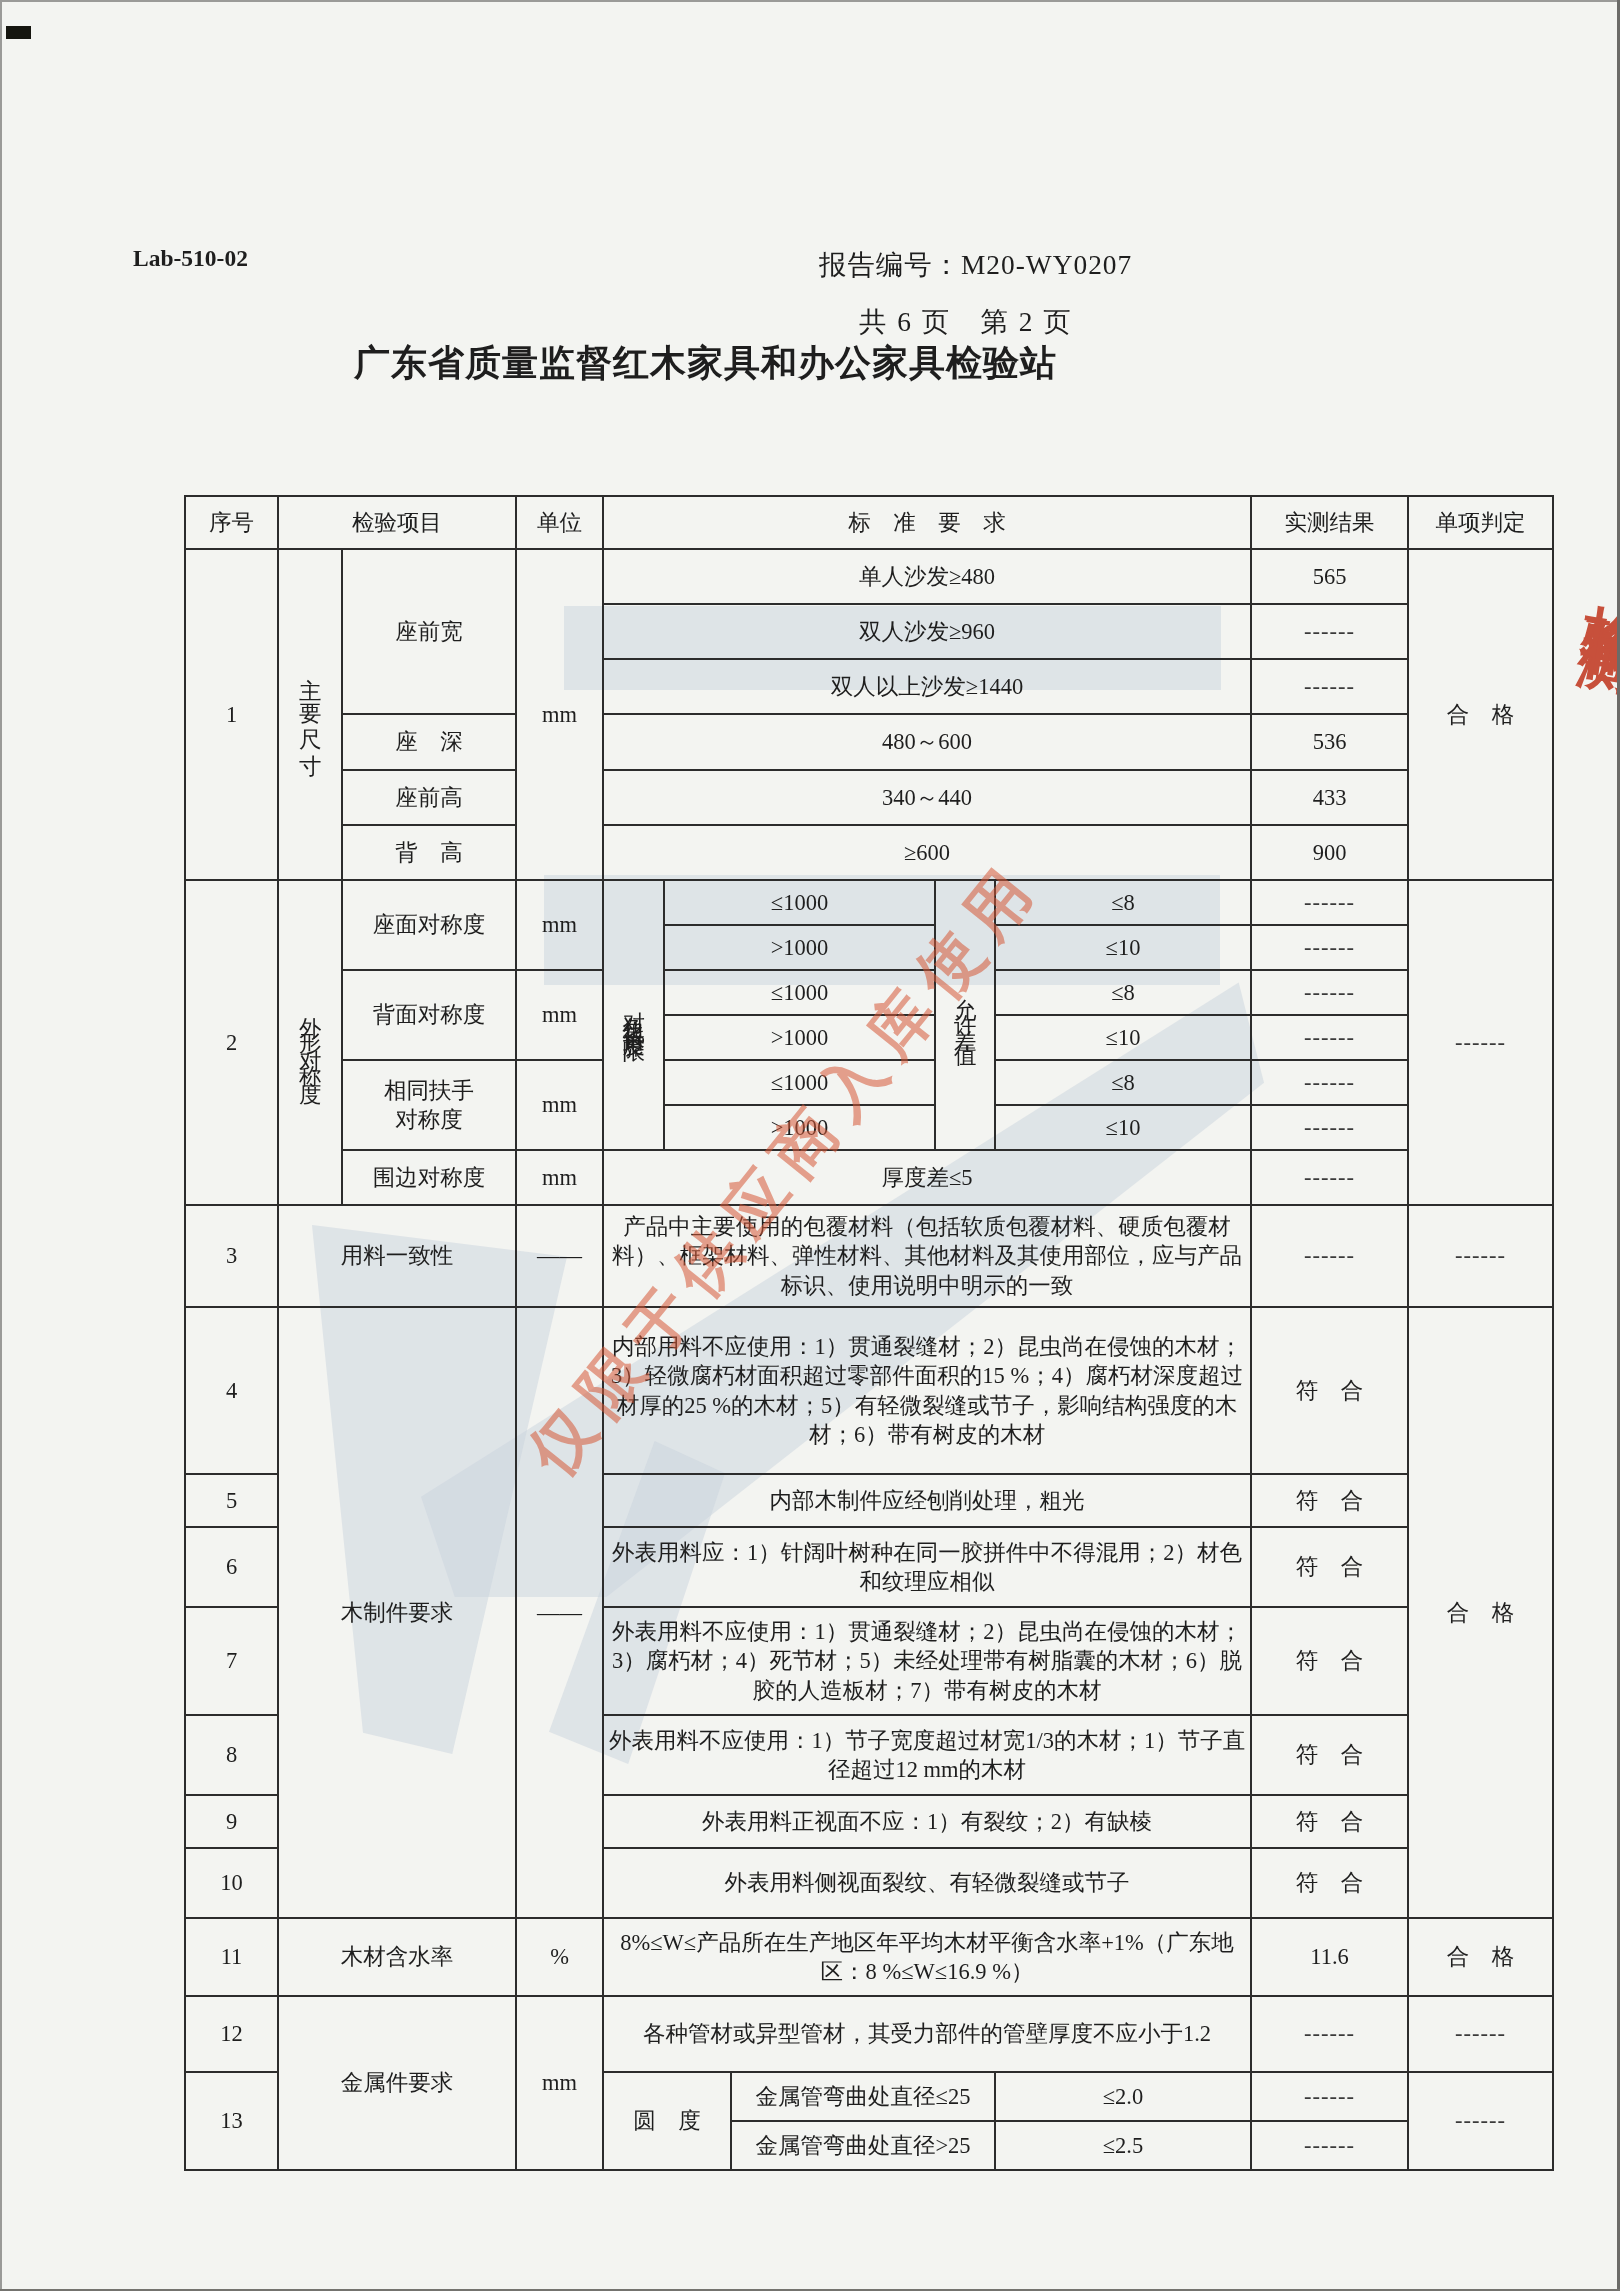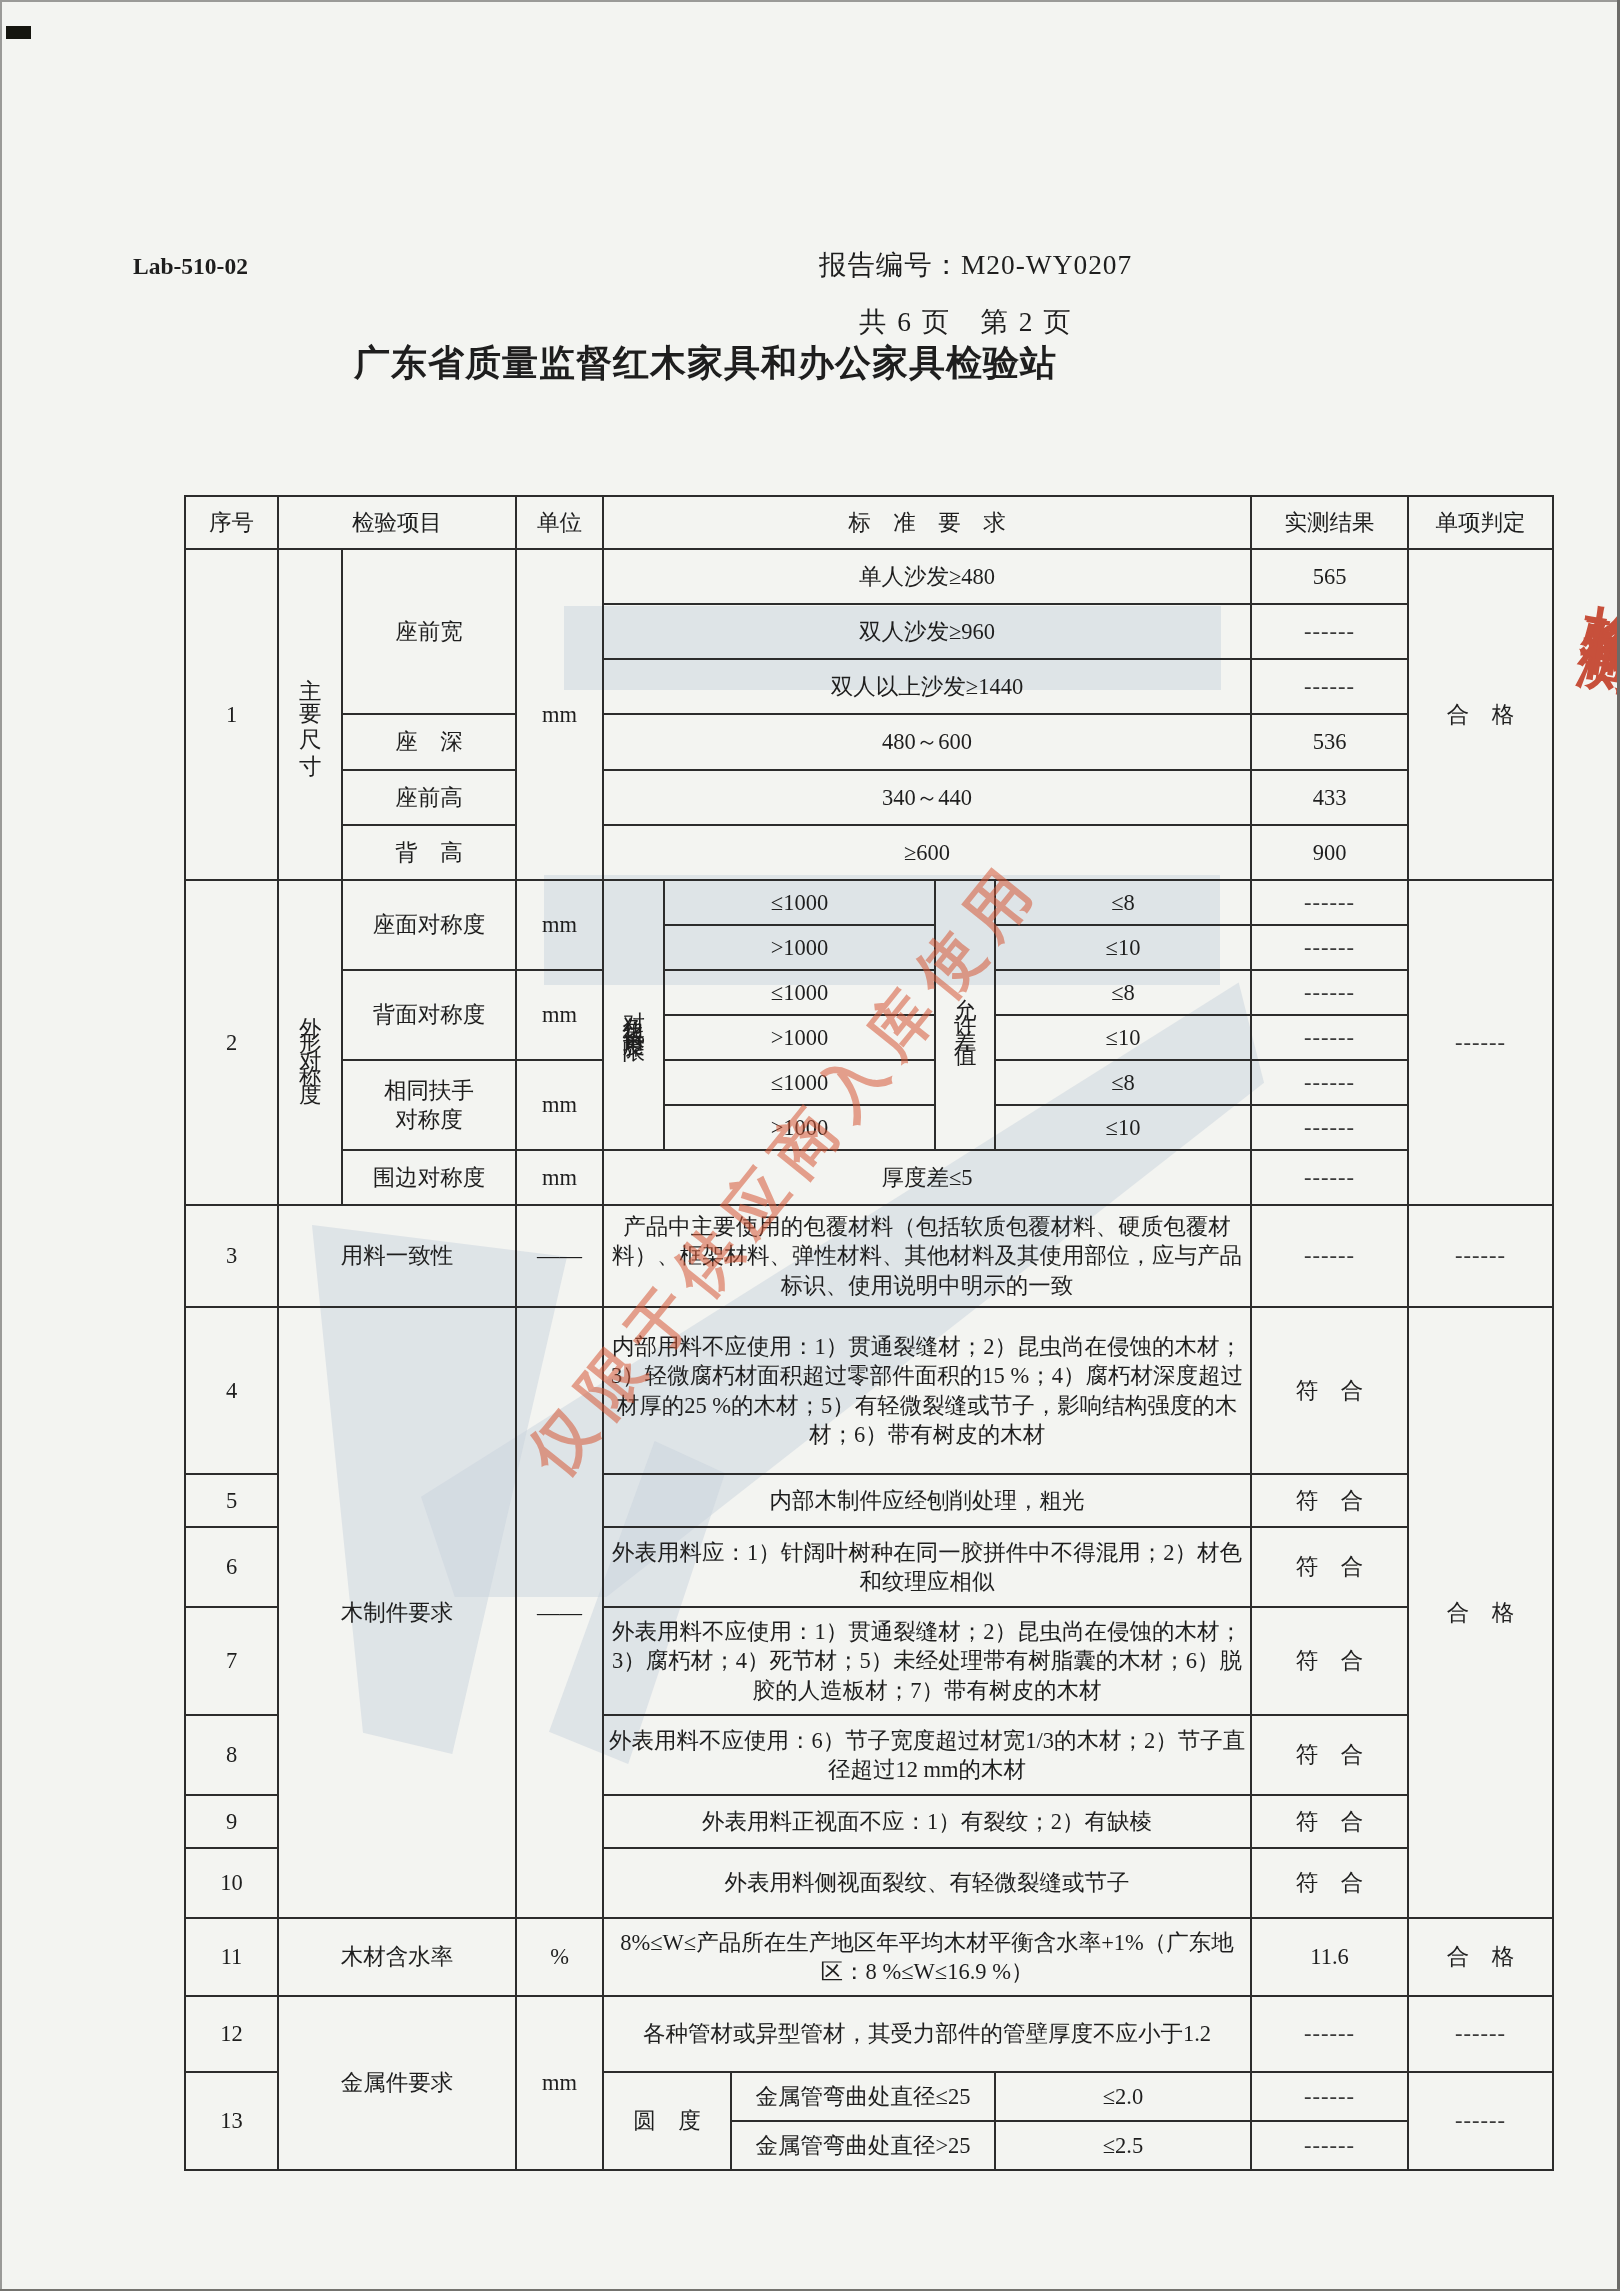--- a/index.html
+++ b/index.html
@@ -41,21 +41,21 @@
   }
   .stamp-inner{
     position:absolute;left:27.4px;top:-5.9px;
     writing-mode:vertical-rl;text-orientation:upright;
     font-size:57px;font-weight:bold;color:#c23a23;opacity:.88;
     transform:rotate(9deg);letter-spacing:9.8px;
     font-family:"Liberation Sans", sans-serif;
   }
 
   
-  .lab-code{position:absolute;left:133px;top:245px;font-size:23.5px;font-weight:bold;z-index:10;margin-top:8px;}
+  .lab-code{position:absolute;left:133px;top:245px;font-size:23.5px;font-weight:bold;z-index:10;}
   .report-line{position:absolute;left:819px;top:247px;font-size:27.4px;z-index:10;letter-spacing:1px;}
   .pagination{position:absolute;left:859px;top:304px;font-size:27.4px;z-index:10;letter-spacing:2px;}
   .org-title{position:absolute;left:0;top:339px;width:1411px;text-align:center;
     font-size:36px;font-weight:bold;z-index:10;
     font-family:"Liberation Sans", sans-serif;letter-spacing:1px;}
   .doc-title{position:absolute;left:0;top:400px;width:1411px;text-align:center;
     font-size:45px;font-weight:bold;z-index:10;
     font-family:"Liberation Sans", sans-serif;}
 
   
@@ -241,21 +241,21 @@
       <td colspan="5" class="std-left">外表用料应：1）针阔叶树种在同一胶拼件中不得混用；2）材色和纹理应相似</td>
       <td>符　合</td>
     </tr>
     <tr style="height:108px">
       <td>7</td>
       <td colspan="5" class="std-left">外表用料不应使用：1）贯通裂缝材；2）昆虫尚在侵蚀的木材；3）腐朽材；4）死节材；5）未经处理带有树脂囊的木材；6）脱胶的人造板材；7）带有树皮的木材</td>
       <td>符　合</td>
     </tr>
     <tr style="height:80px">
       <td>8</td>
-      <td colspan="5" class="std-left">外表用料不应使用：6）节子宽度超过材宽1/3的木材；2）节子直径超过12 mm的木材</td>
+      <td colspan="5" class="std-left">外表用料不应使用：1）节子宽度超过材宽1/3的木材；1）节子直径超过12 mm的木材</td>
       <td>符　合</td>
     </tr>
     <tr style="height:53px">
       <td>9</td>
       <td colspan="5" class="std-left">外表用料正视面不应：1）有裂纹；2）有缺棱</td>
       <td>符　合</td>
     </tr>
     <tr style="height:70px">
       <td>10</td>
       <td colspan="5" class="std-left">外表用料侧视面裂纹、有轻微裂缝或节子</td>

